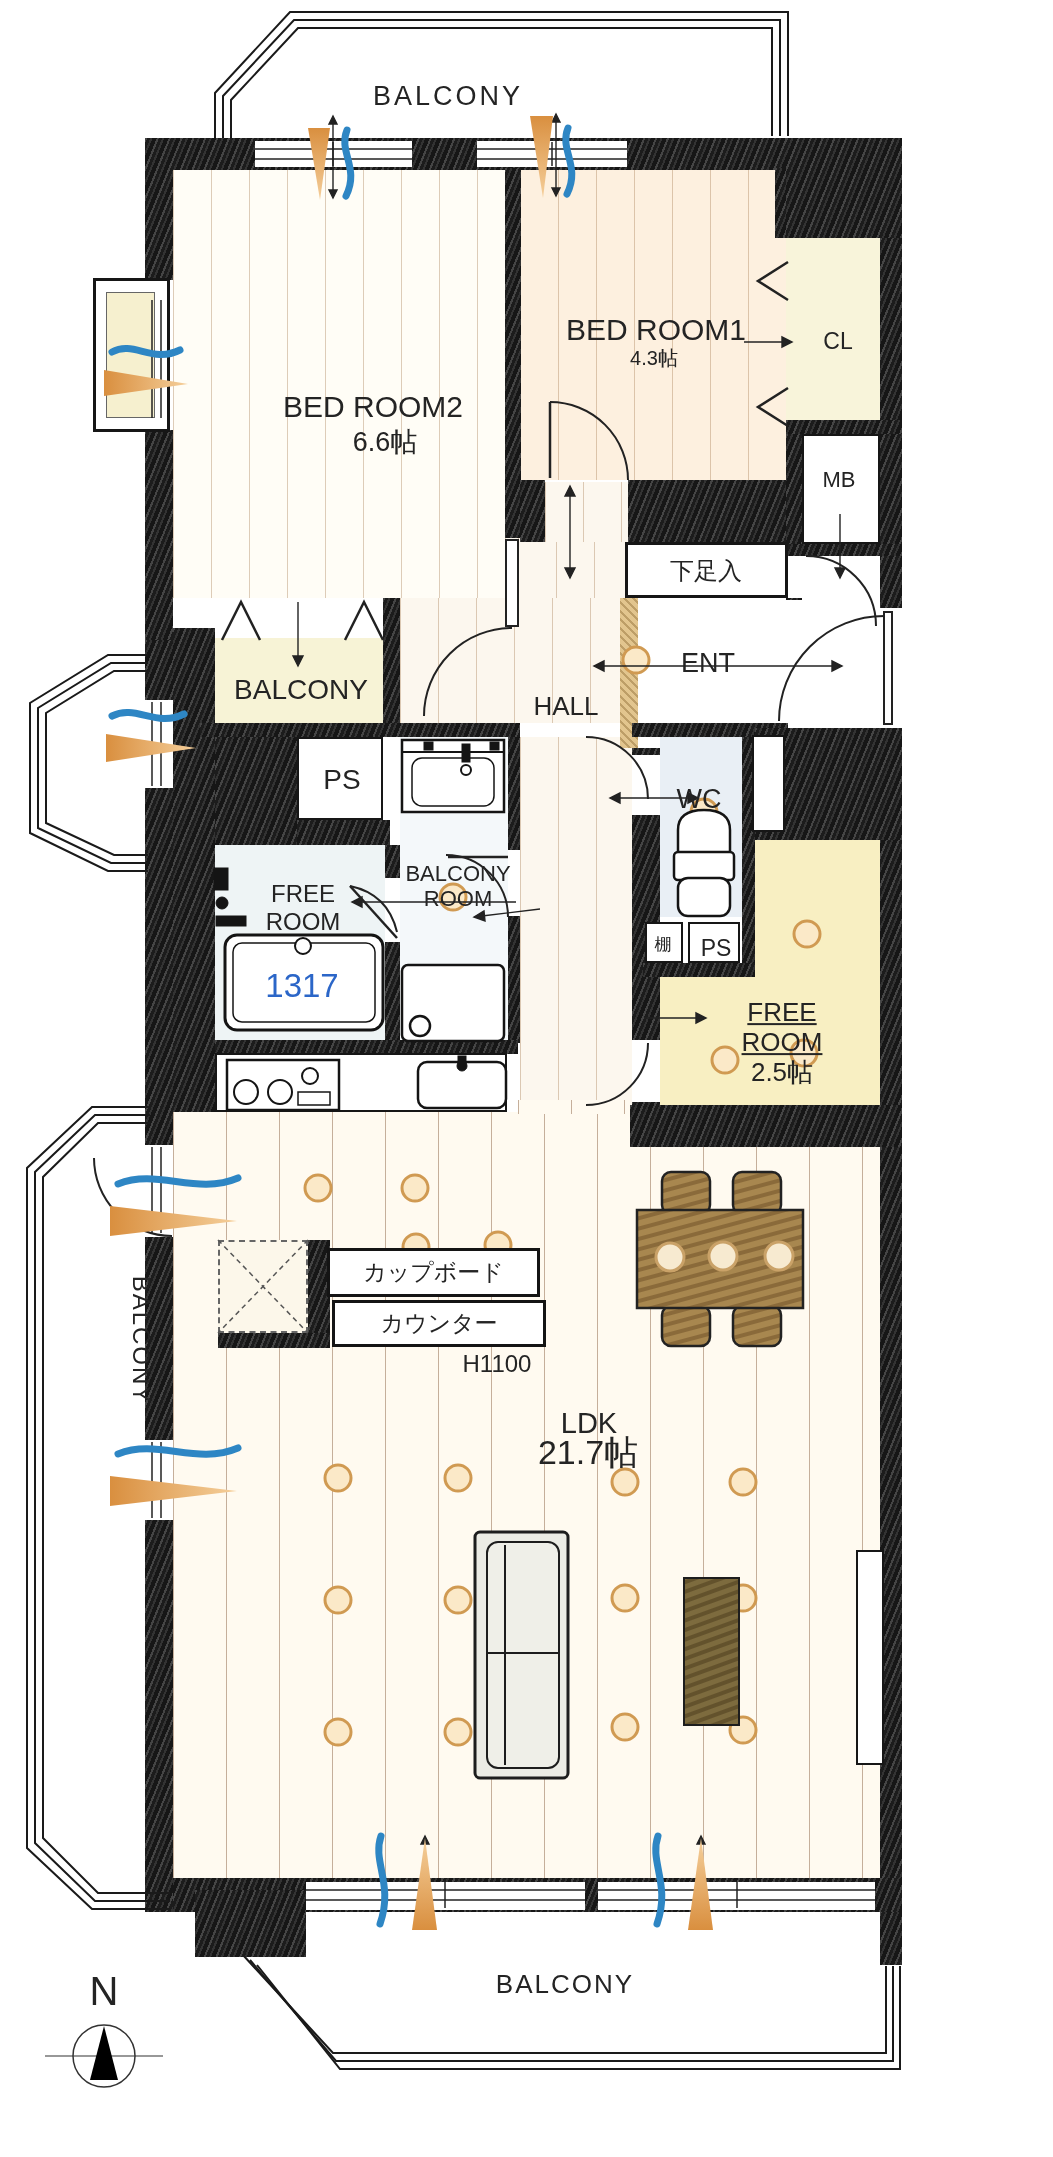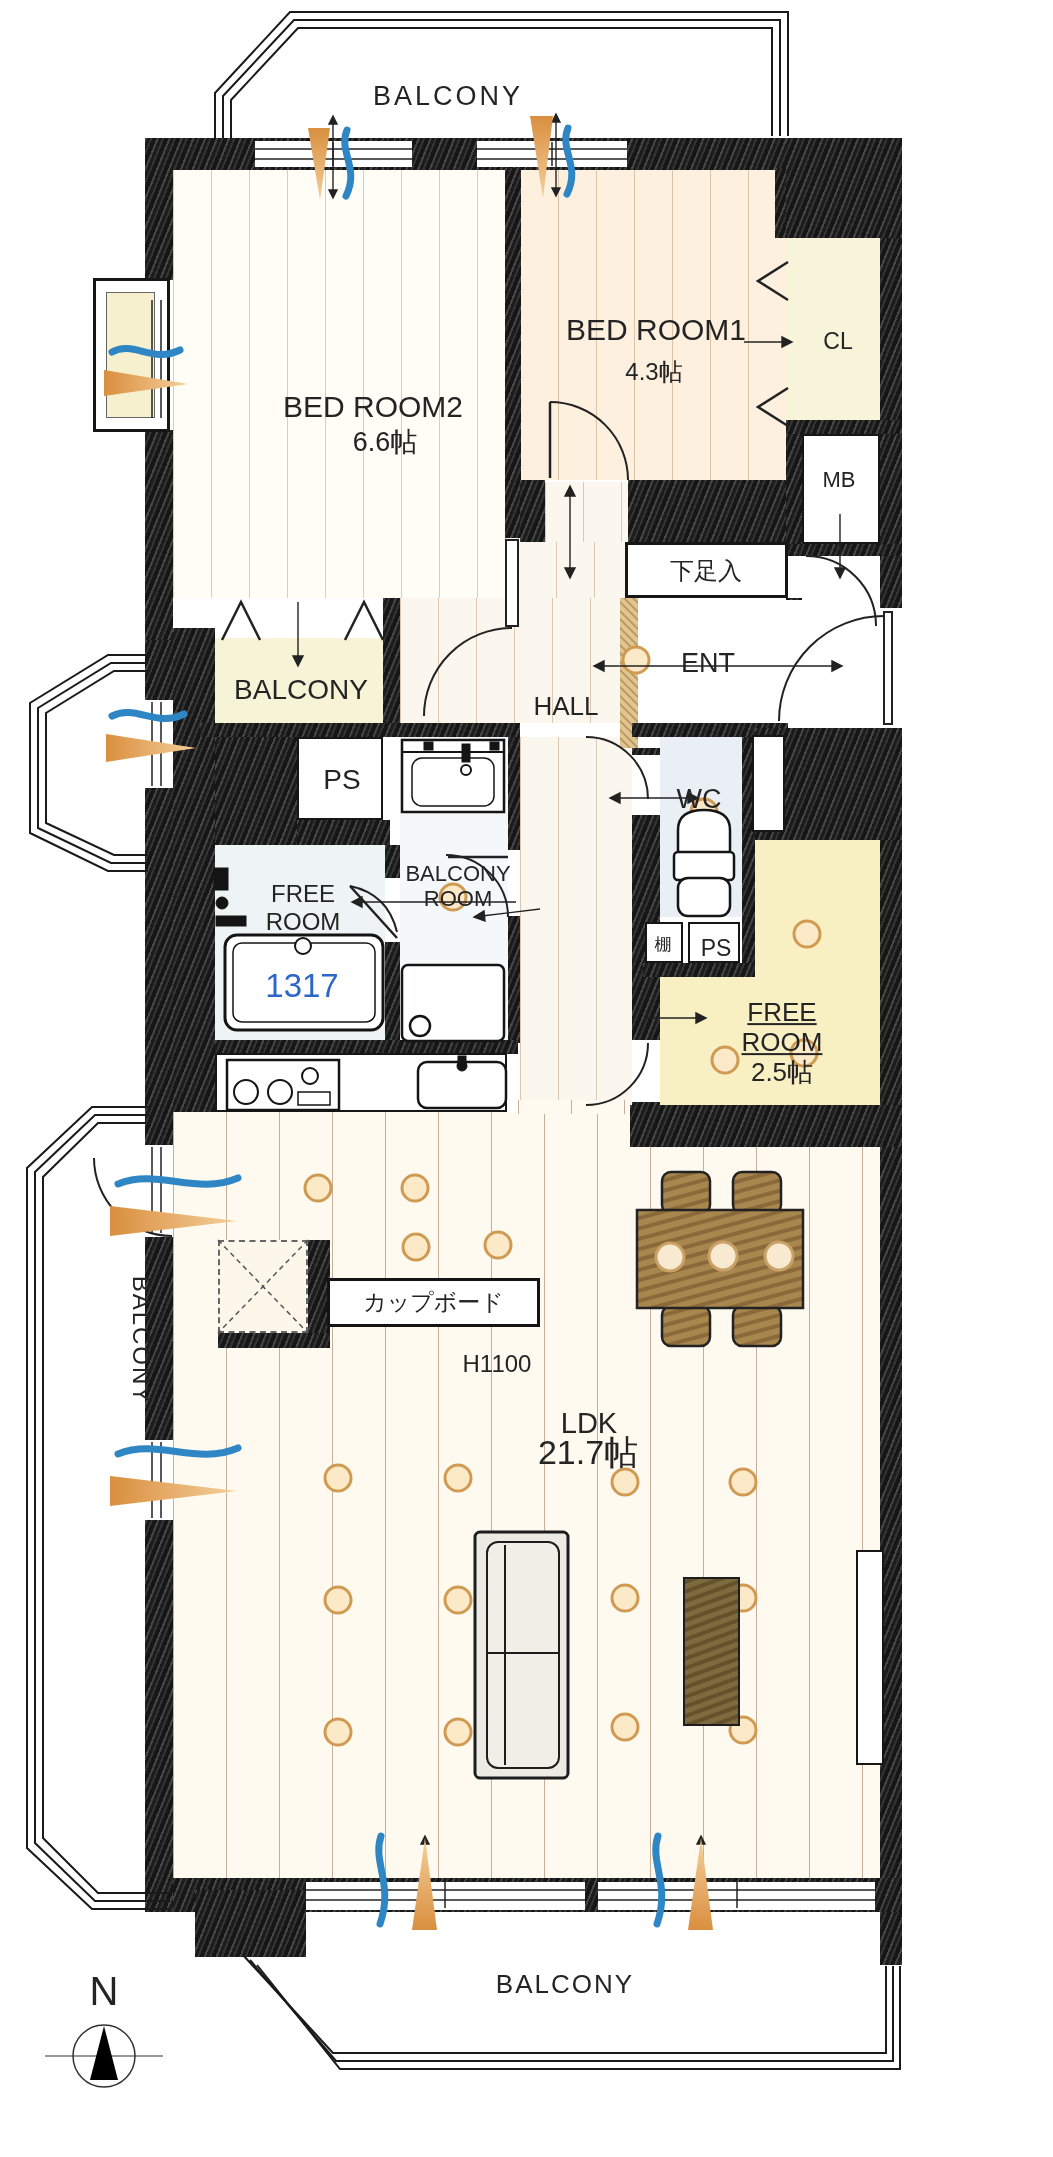--- a/index.html
+++ b/index.html
@@ -349,29 +349,32 @@
       <path d="M118,1454 C158,1438 196,1466 238,1448"></path>
     </g>
 
     <g>
       <line x1="45" y1="2056" x2="163" y2="2056" stroke="#333" stroke-width="1.2"></line>
       <circle cx="104" cy="2056" r="31" fill="none" stroke="#333" stroke-width="1.5"></circle>
       <polygon points="104,2026 90,2080 118,2080" fill="#000"></polygon>
     </g>
   </svg>
 
-  <div class="box-lbl" style="left:327px;top:1248px;width:213px;height:49px;font-size:23px;margin-top:30px;">
+  <div class="box-lbl" style="left:327px;top:1248px;width:213px;height:49px;font-size:23px;">
     <span>カップボード</span>
+  </div>
+  <div class="box-lbl" style="left:332px;top:1300px;width:214px;height:47px;font-size:23px;">
+    <span>カウンター</span>
   </div>
 
   <div class="lbl" style="left:448px;top:97px;font-size:27px;letter-spacing:3px;">BALCONY</div>
   <div class="lbl" style="left:373px;top:407px;font-size:30px;">BED ROOM2</div>
   <div class="lbl" style="left:385px;top:443px;font-size:27px;">6.6帖</div>
   <div class="lbl" style="left:656px;top:330px;font-size:30px;">BED ROOM1</div>
-  <div class="lbl" style="left:654px;top:372px;font-size:24px;">4.3帖</div>
+  <div class="lbl" style="left:654px;top:358px;font-size:20px;">4.3帖</div>
   <div class="lbl" style="left:838px;top:341px;font-size:23px;">CL</div>
   <div class="lbl" style="left:839px;top:480px;font-size:22px;">MB</div>
   <div class="lbl" style="left:706px;top:571px;font-size:24px;">下足入</div>
   <div class="lbl" style="left:708px;top:664px;font-size:27px;">ENT</div>
   <div class="lbl" style="left:566px;top:707px;font-size:26px;">HALL</div>
   <div class="lbl" style="left:301px;top:690px;font-size:28px;">BALCONY</div>
   <div class="lbl" style="left:342px;top:780px;font-size:28px;">PS</div>
   <div class="lbl wrap" style="left:458px;top:886px;font-size:22px;width:112px;">BALCONY ROOM</div>
   <div class="lbl wrap" style="left:303px;top:908px;font-size:24px;width:84px;">FREE ROOM</div>
   <div class="lbl blue" style="left:302px;top:986px;font-size:33px;">1317</div>

